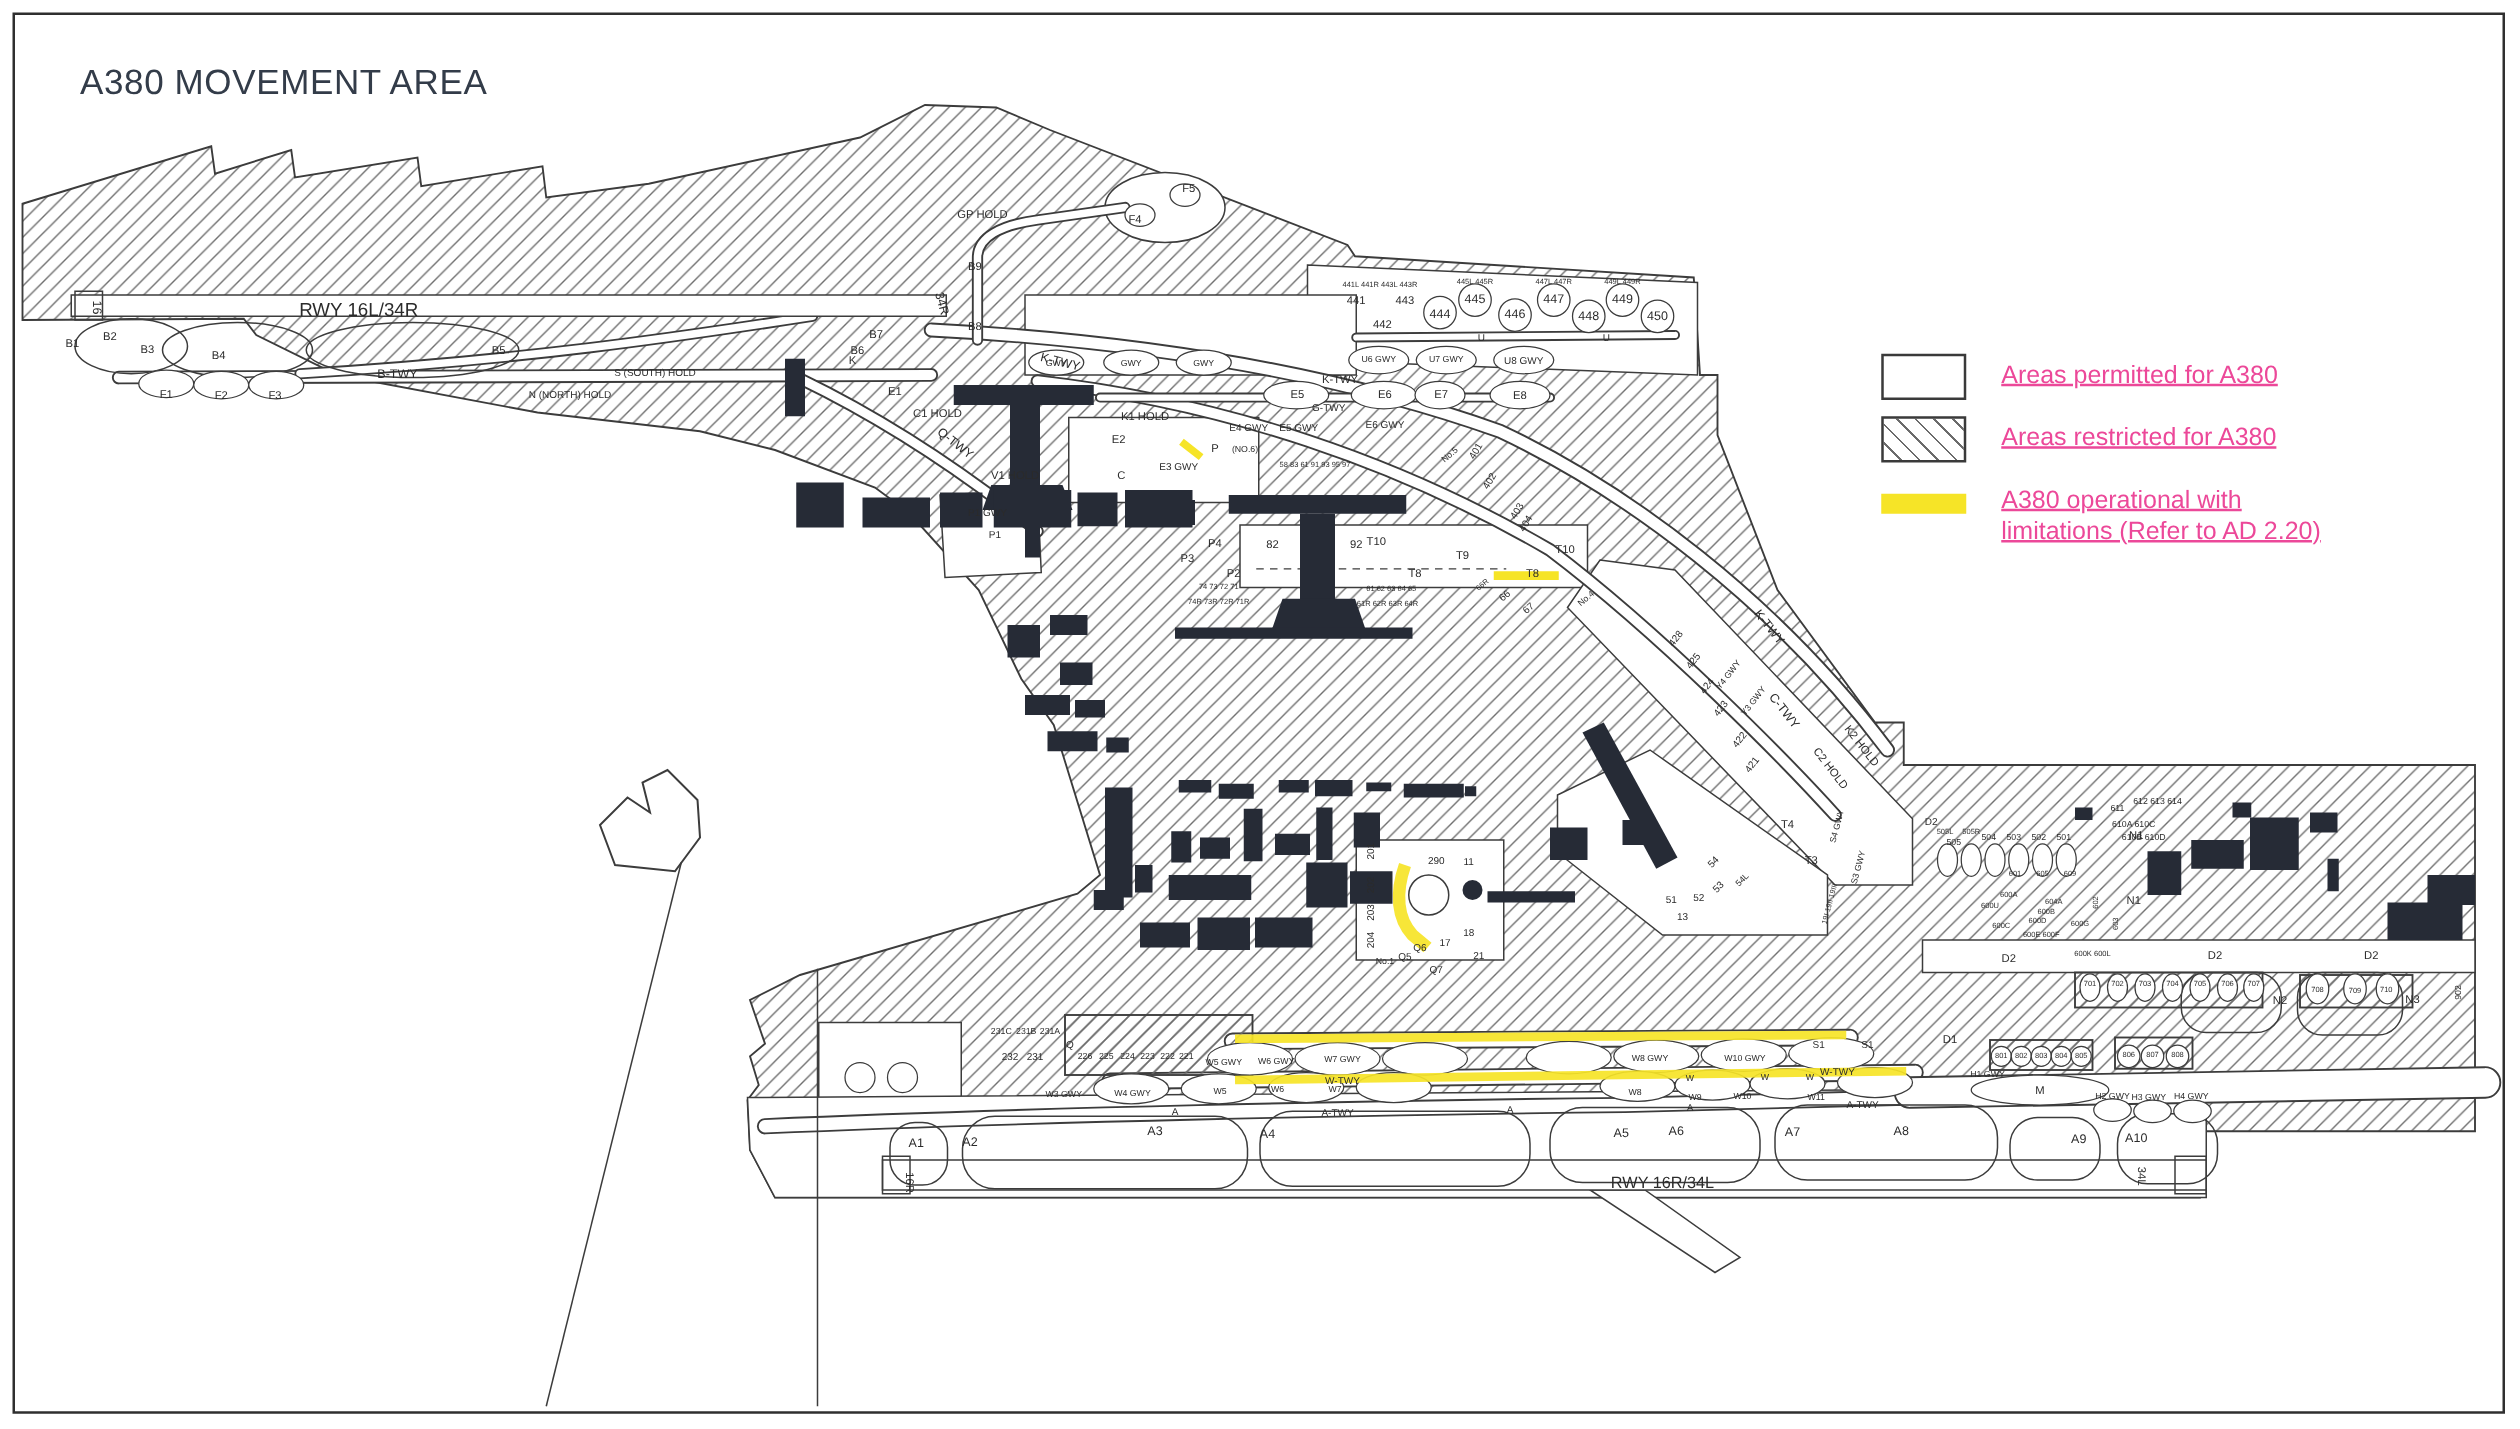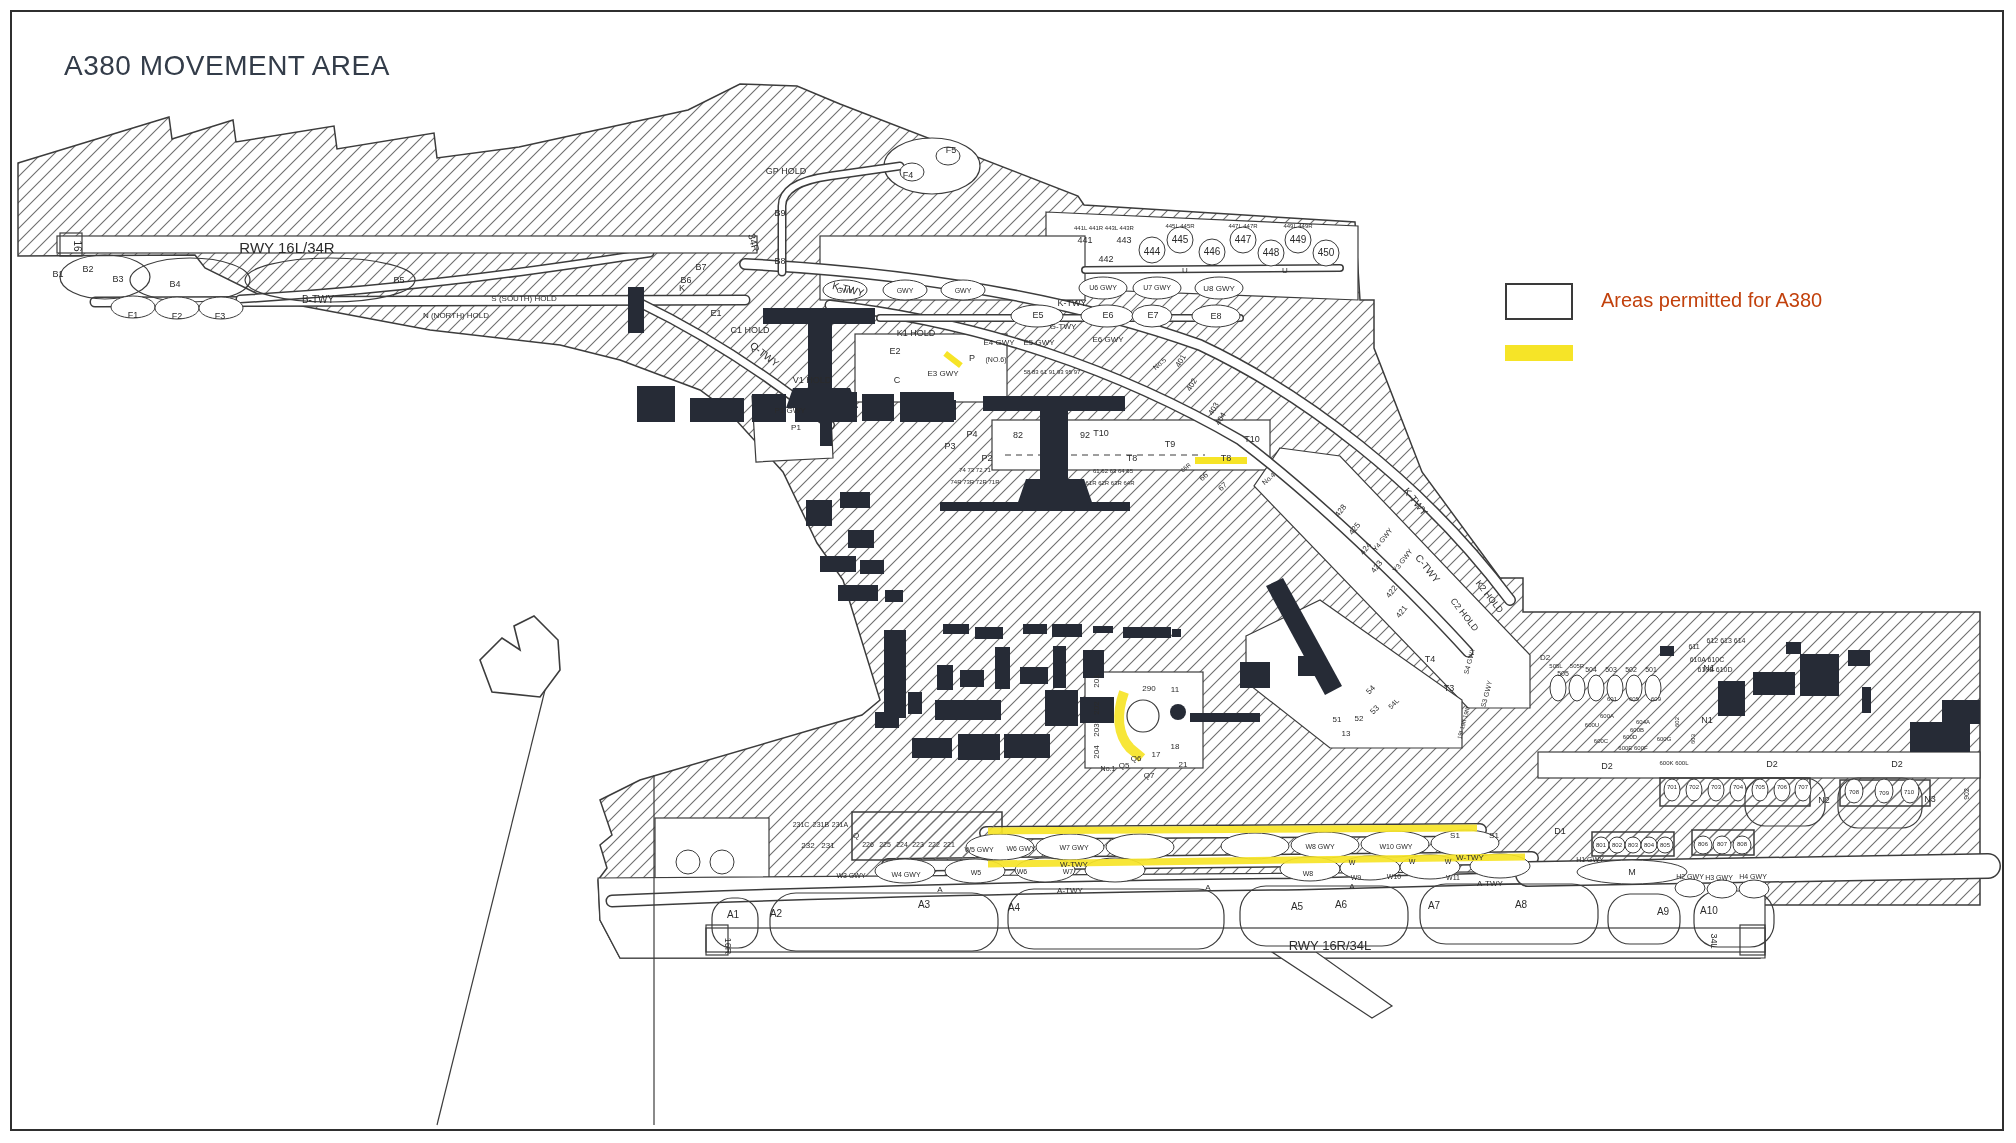--- a/index.html
+++ b/index.html
@@ -4,21 +4,21 @@
 <style>
   html,body{margin:0;padding:0;background:#ffffff;}
   #page{position:relative;width:2016px;height:1143px;background:#fff;font-family:"Liberation Sans",sans-serif;overflow:hidden;}
   #frame{position:absolute;left:10px;top:10px;width:1994px;height:1121px;border:2px solid #2f2f2f;box-sizing:border-box;}
   #title{position:absolute;left:64px;top:50px;font-size:28px;color:#333c49;letter-spacing:.5px;}
   #legend{position:absolute;left:1505px;top:283px;width:420px;}
   .leg-row{display:flex;align-items:flex-start;margin-bottom:13px;}
   .swatch{width:68px;height:37px;border:2px solid #3a3a3a;box-sizing:border-box;background:#fff;flex:0 0 auto;margin-right:28px;}
   .swatch.restricted{background:repeating-linear-gradient(45deg,#fff 0 9px,#6b6b6b 9px 10.5px);}
   .swatch.limited{height:16px;border:none;background:#f6e427;margin-top:12px;}
-  .leg-label{font-size:20px;color:#c2410c;line-height:25px;padding-top:5px;}
+  .leg-label{font-size:20px;color:#ec4899;line-height:25px;padding-top:5px;text-decoration:underline;}
   svg{position:absolute;left:0;top:0;}
   svg text{fill:#2b2b2b;text-anchor:middle;dominant-baseline:middle;font-family:"Liberation Sans",sans-serif;}
   .ln{stroke:#3c3c3c;fill:none;}
   .case{stroke:#3c3c3c;fill:none;}
   .core{stroke:#ffffff;fill:none;}
   .white{fill:#ffffff;stroke:#3c3c3c;stroke-width:1.2;}
   .oval{fill:#ffffff;stroke:#3c3c3c;stroke-width:1;}
   .loop{fill:none;stroke:#3c3c3c;stroke-width:1.2;}
   .bld{fill:#262b36;stroke:none;}
   .yel{stroke:#f6e427;fill:none;opacity:.92;}
@@ -503,16 +503,24 @@
   </svg>
 
   <div id="title">A380 MOVEMENT AREA</div>
 
   <div id="legend">
     <div class="leg-row">
       <div class="swatch"></div>
       <div class="leg-label">Areas permitted for A380</div>
     </div>
     <div class="leg-row">
+      <div class="swatch restricted"></div>
+      <div class="leg-label">Areas restricted for A380</div>
+    </div>
+    <div class="leg-row">
       <div class="swatch limited"></div>
+      <div class="leg-label">
+        <div>A380 operational with</div>
+        <div>limitations (Refer to AD 2.20)</div>
+      </div>
     </div>
   </div>
 </div>
 
 </body></html>

